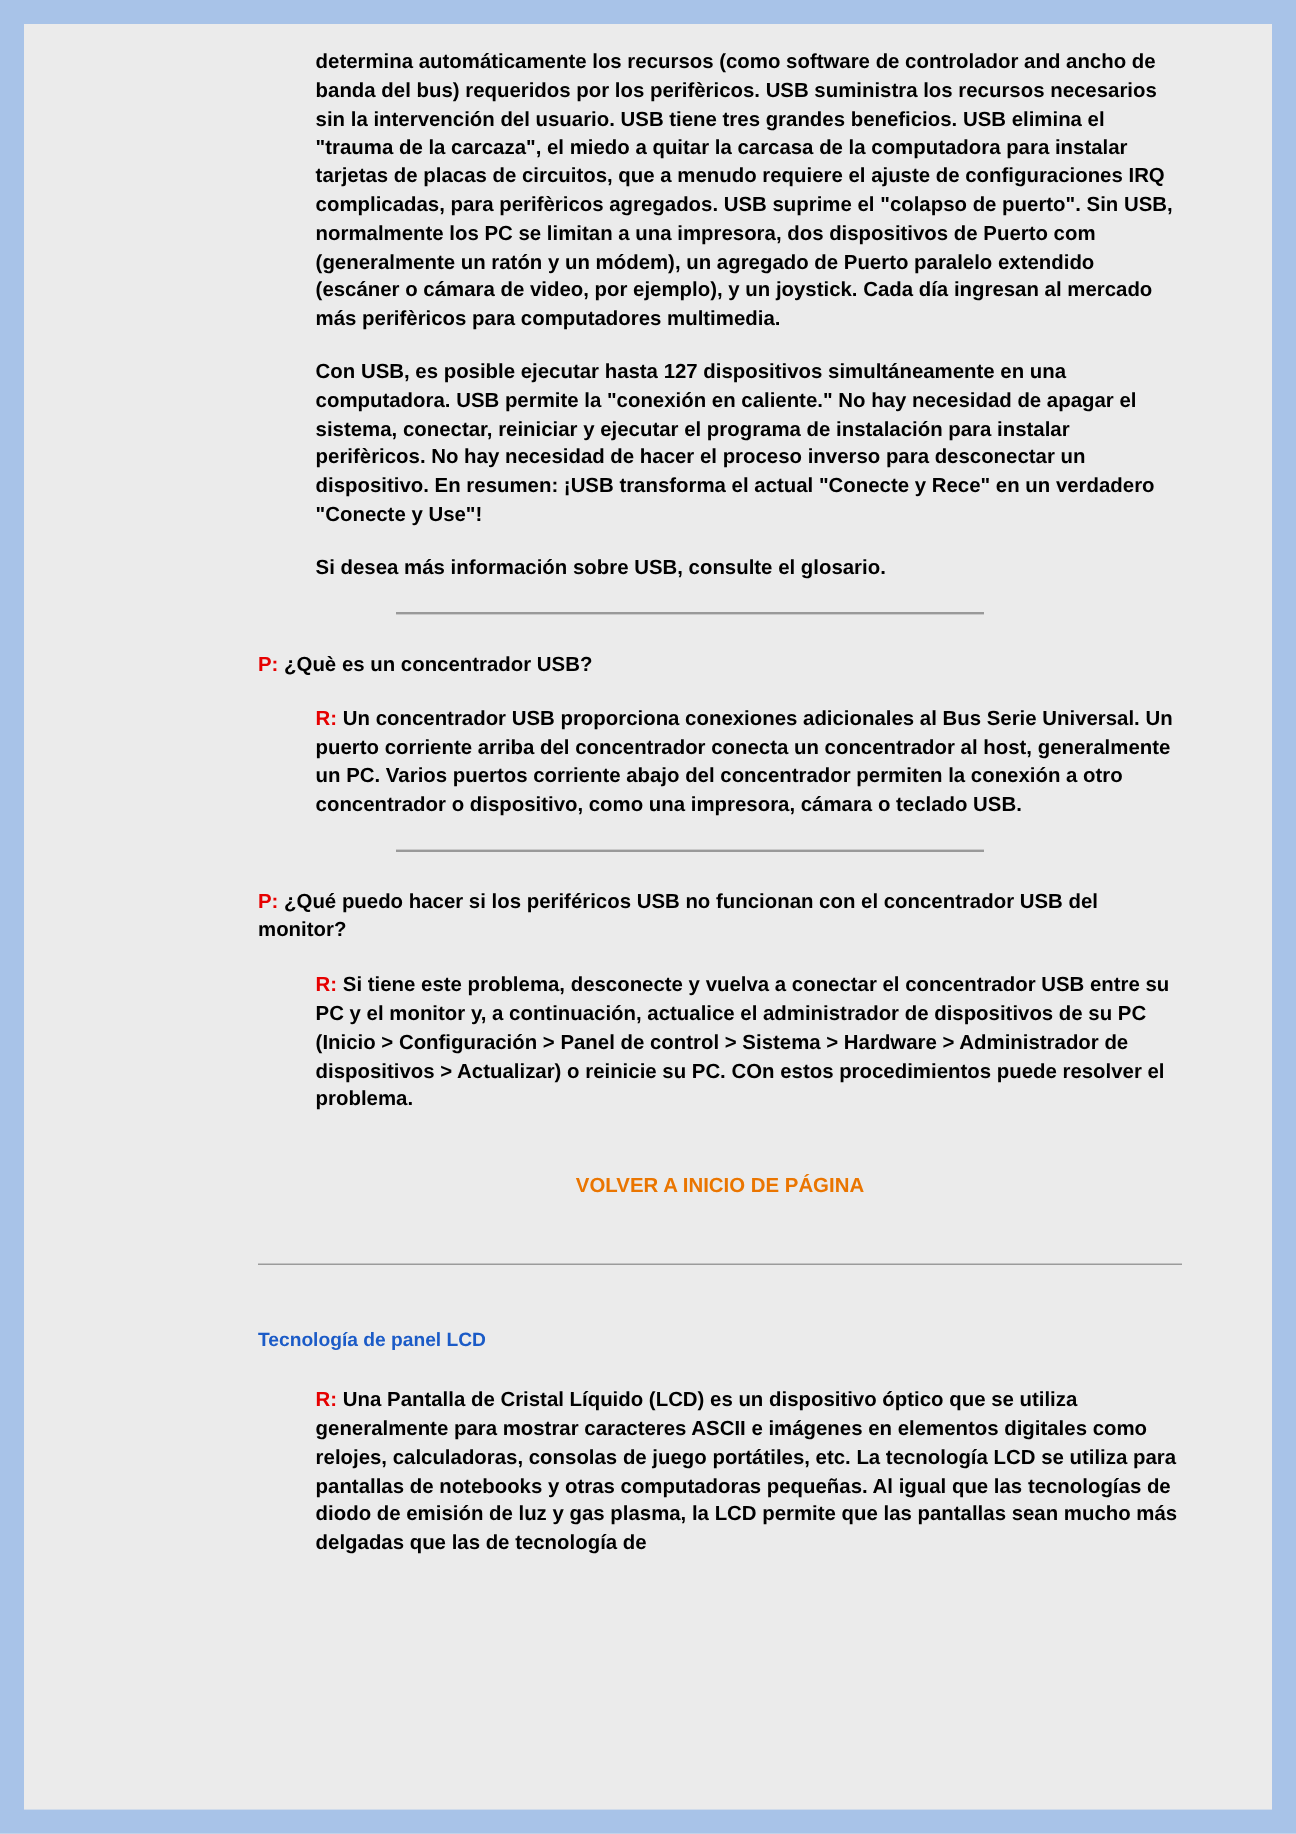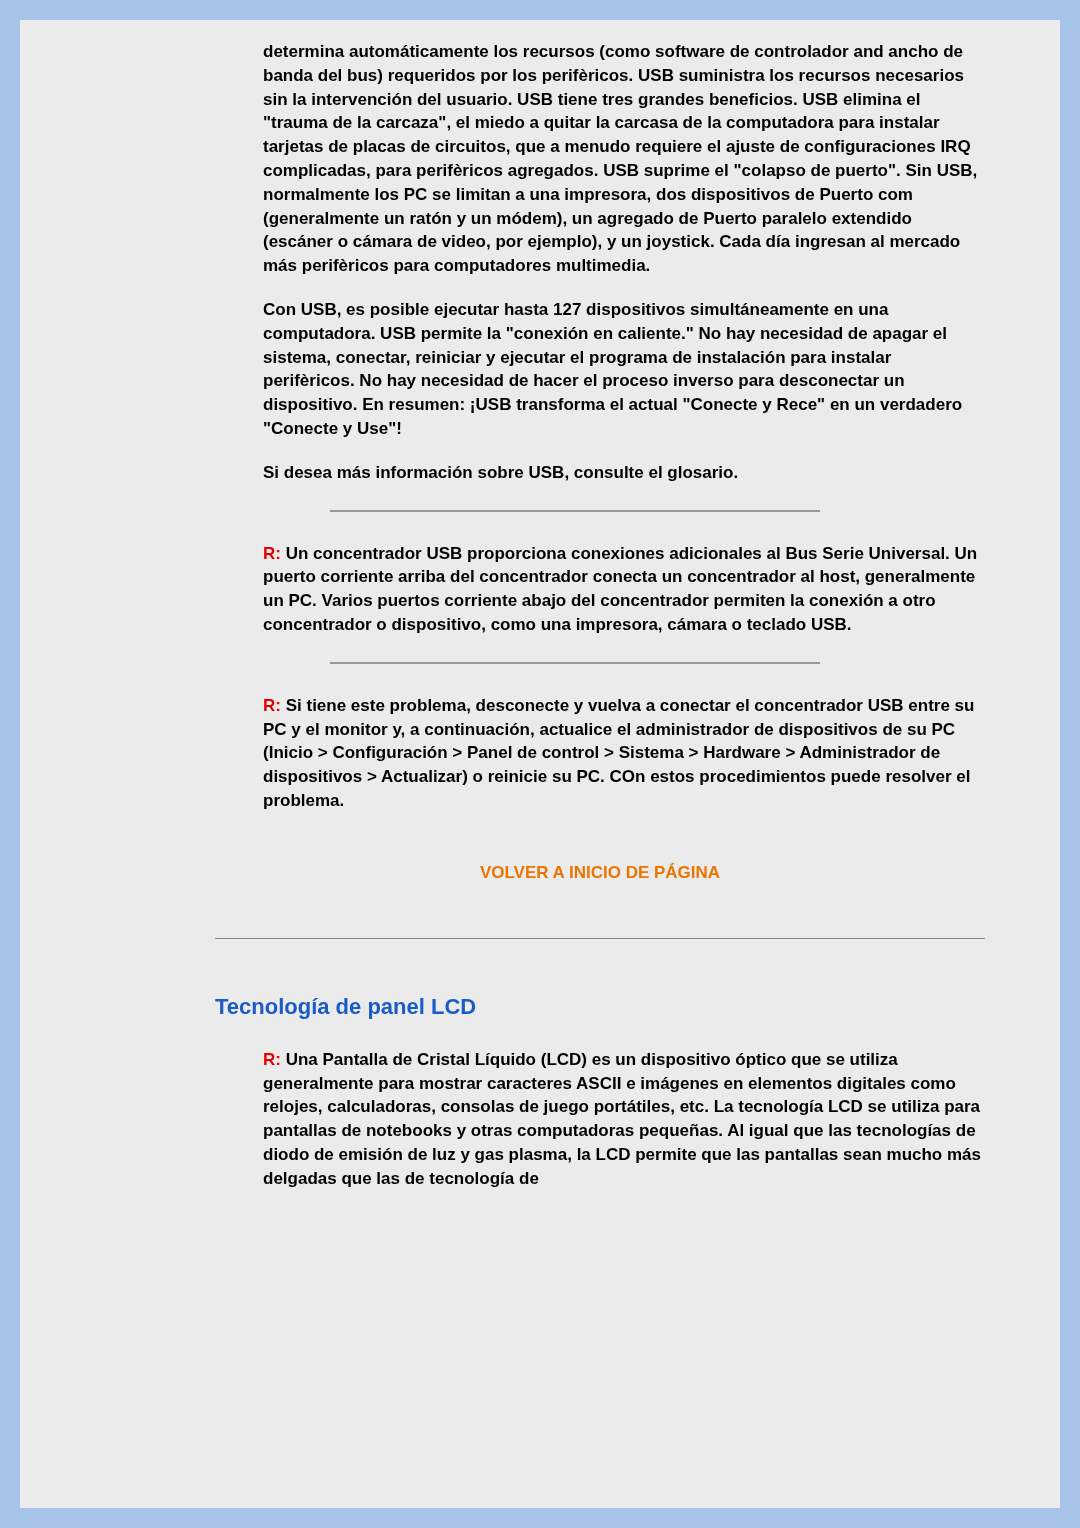--- a/index.html
+++ b/index.html
@@ -66,46 +66,56 @@
       text-align: center;
       color: #ea7500;
       font-weight: bold;
       margin: 50px 0 10px 0;
       cursor: pointer;
     }
     .section-title {
       color: #1b5bc7;
       font-weight: bold;
       margin-bottom: 28px;
-      font-size: 22px;
+      font-size: 16px;
     }
   </style>
 </head>
 <body>
 
 <div class="page">
   <div class="content">
 
     <div class="answer-block">
       <div class="para">determina automáticamente los recursos (como software de controlador and ancho de banda del bus) requeridos por los perifèricos. USB suministra los recursos necesarios sin la intervención del usuario. USB tiene tres grandes beneficios. USB elimina el "trauma de la carcaza", el miedo a quitar la carcasa de la computadora para instalar tarjetas de placas de circuitos, que a menudo requiere el ajuste de configuraciones IRQ complicadas, para perifèricos agregados. USB suprime el "colapso de puerto". Sin USB, normalmente los PC se limitan a una impresora, dos dispositivos de Puerto com (generalmente un ratón y un módem), un agregado de Puerto paralelo extendido (escáner o cámara de video, por ejemplo), y un joystick. Cada día ingresan al mercado más perifèricos para computadores multimedia.</div>
       <div class="para">Con USB, es posible ejecutar hasta 127 dispositivos simultáneamente en una computadora. USB permite la "conexión en caliente." No hay necesidad de apagar el sistema, conectar, reiniciar y ejecutar el programa de instalación para instalar perifèricos. No hay necesidad de hacer el proceso inverso para desconectar un dispositivo. En resumen: ¡USB transforma el actual "Conecte y Rece" en un verdadero "Conecte y Use"!</div>
       <div class="para">Si desea más información sobre USB, consulte el glosario.</div>
     </div>
 
     <hr class="short-hr">
 
+    <div class="question-block">
+      <span class="question-label">P:</span>
+      <span> </span>
+      <span class="question-text">¿Què es un concentrador USB?</span>
+    </div>
 
     <div class="answer-block">
       <span class="answer-label">R:</span>
       <span> </span>
       <span class="answer-text">Un concentrador USB proporciona conexiones adicionales al Bus Serie Universal. Un puerto corriente arriba del concentrador conecta un concentrador al host, generalmente un PC. Varios puertos corriente abajo del concentrador permiten la conexión a otro concentrador o dispositivo, como una impresora, cámara o teclado USB.</span>
     </div>
 
     <hr class="short-hr">
 
+    <div class="question-block">
+      <span class="question-label">P:</span>
+      <span> </span>
+      <span class="question-text">¿Qué puedo hacer si los periféricos USB no funcionan con el concentrador USB del monitor?</span>
+    </div>
 
     <div class="answer-block">
       <span class="answer-label">R:</span>
       <span> </span>
       <span class="answer-text">Si tiene este problema, desconecte y vuelva a conectar el concentrador USB entre su PC y el monitor y, a continuación, actualice el administrador de dispositivos de su PC (Inicio &gt; Configuración &gt; Panel de control &gt; Sistema &gt; Hardware &gt; Administrador de dispositivos &gt; Actualizar) o reinicie su PC. COn estos procedimientos puede resolver el problema.</span>
     </div>
 
     <div class="back-link">VOLVER A INICIO DE PÁGINA</div>
 
     <hr class="full-hr">

